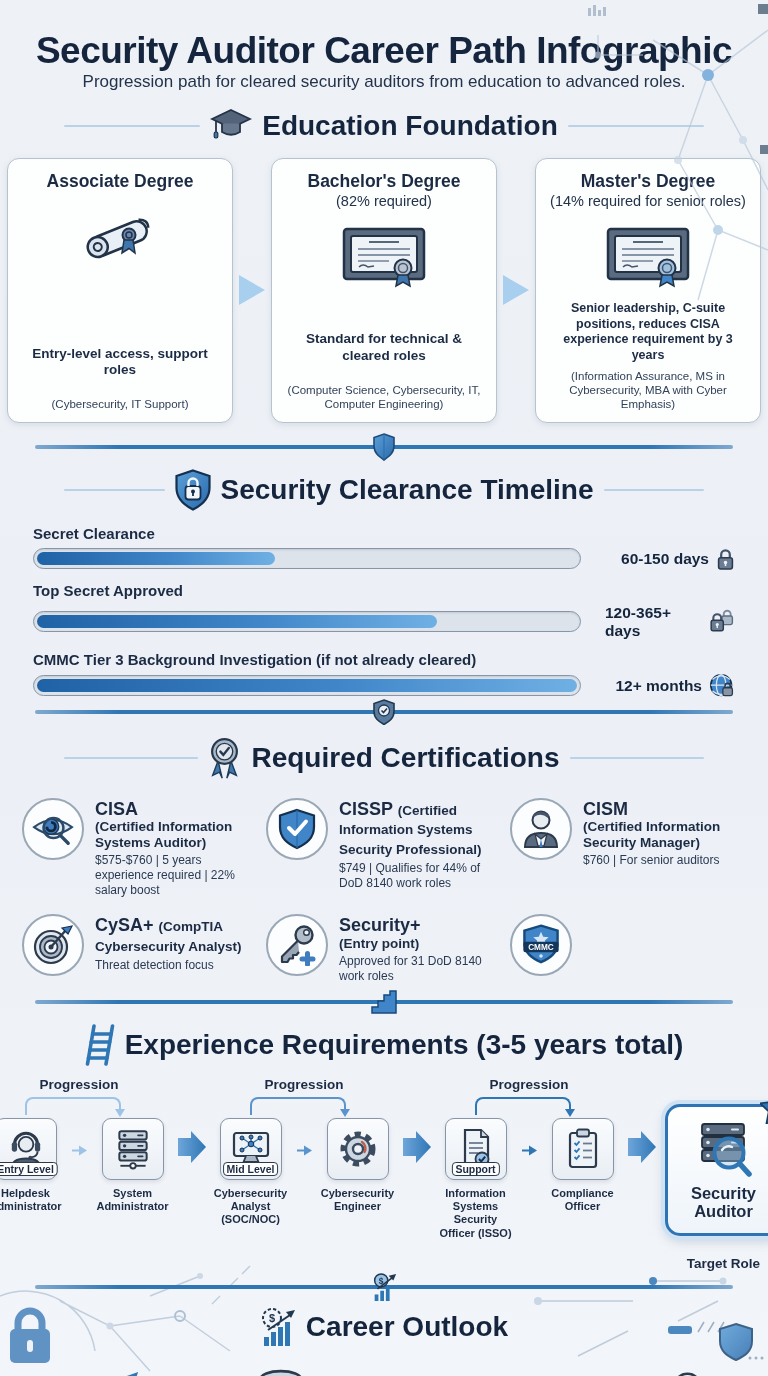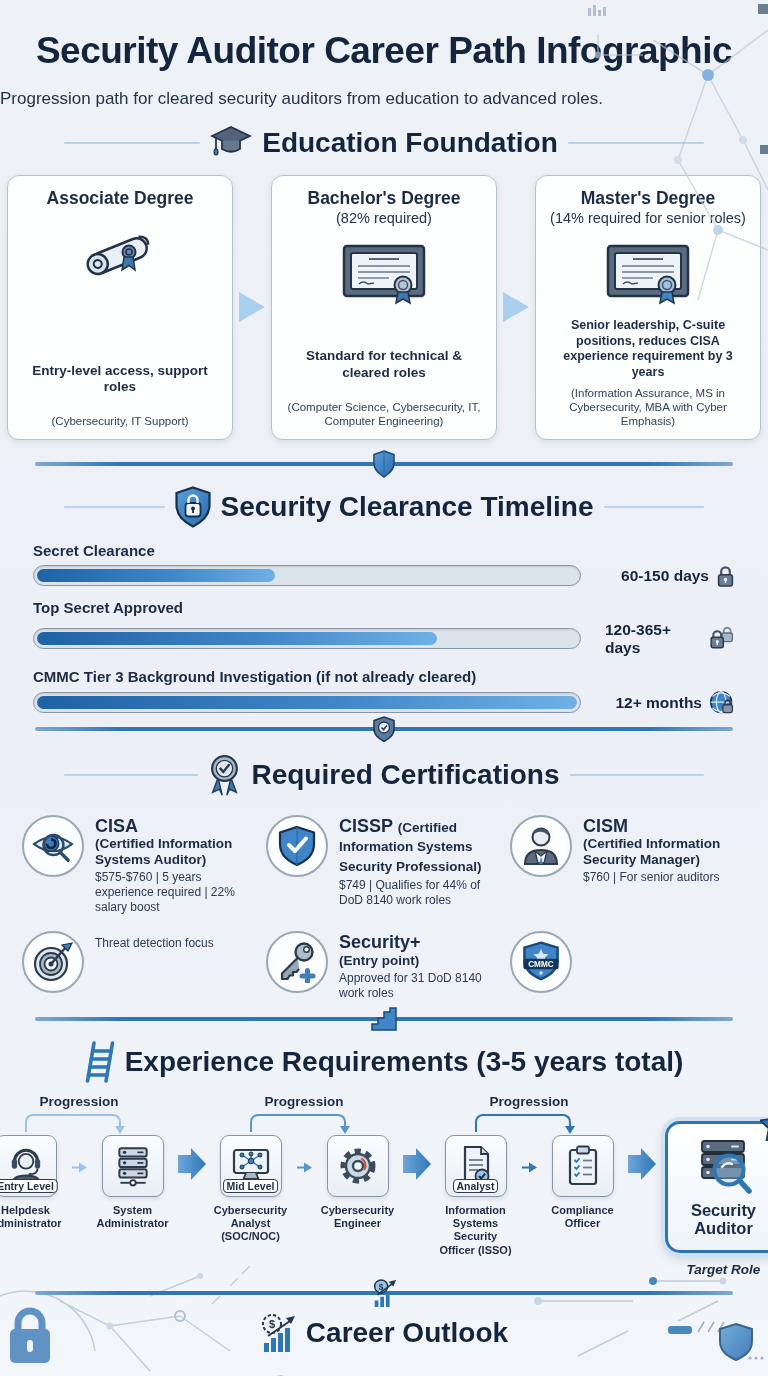--- a/index.html
+++ b/index.html
@@ -3,21 +3,21 @@
 <meta charset="utf-8">
 <style>
   * { margin:0; padding:0; box-sizing:border-box; }
   body { font-family:"Liberation Sans","DejaVu Sans",sans-serif; background:#dfe5ec; }
   .page { position:relative; width:768px; height:1376px; overflow:hidden; margin:0 auto;
           background:linear-gradient(180deg,#eef2f7 0%,#ecf0f6 55%,#f2f5f9 100%); color:#1c2b44; }
   .deco { position:absolute; pointer-events:none; }
 
   
   .title { margin-top:30px; text-align:center; font-size:37px; font-weight:bold; color:#15253d; letter-spacing:-0.5px; }
-  .subtitle { margin-top:17px; font-size:17px; color:#23334a; }
+  .subtitle { margin-top:0; text-align:center; font-size:17px; color:#23334a; }
 
   
   .sec-head { display:flex; align-items:center; justify-content:center; gap:10px; margin:0 64px; }
   .sec-head .rule { flex:1; height:2px; background:#b9d2e8; border-radius:2px; max-width:190px; }
   .sec-head h2 { font-size:28px; font-weight:bold; color:#15253d; white-space:nowrap; }
   .sec-icon { display:flex; align-items:center; }
 
   
   .divider { position:relative; height:4px; margin:0 35px; border-radius:3px;
              background:linear-gradient(90deg,#7fa9cf,#2f76b5 12%,#2f76b5 88%,#7fa9cf); }
@@ -78,21 +78,21 @@
   .role { margin-top:7px; font-size:11px; font-weight:bold; text-align:center; line-height:1.2; }
   .mini-arrow { margin-top:26px; display:flex; }
   .big-arrow { margin-top:54px; display:flex; }
   .target-wrap { display:flex; flex-direction:column; align-items:center; padding-top:28px; margin-left:4px; }
   .target-card { position:relative; width:118px; height:132px; border:3px solid #2e74b4; border-radius:15px;
                  background:linear-gradient(180deg,#ffffff,#eef4fa);
                  box-shadow:0 0 0 4px #cfe2f4, 0 4px 12px rgba(30,70,120,.25);
                  display:flex; flex-direction:column; align-items:center; justify-content:center; gap:4px; }
   .target-card .star { position:absolute; top:-16px; right:-14px; }
   .ttitle { font-size:16.5px; font-weight:bold; text-align:center; line-height:1.1; }
-  .tlabel { margin-top:9px; font-size:13.5px; font-weight:bold;font-style:italic; }
+  .tlabel { margin-top:20px; font-size:13.5px; font-weight:bold; }
 
   
   .stats { display:grid; grid-template-columns:1fr 1fr 1fr 1fr; padding:0 12px; margin-top:16px; column-gap:6px; }
   .stat { display:flex; flex-direction:column; align-items:center; text-align:center; }
   .stat .sicon { height:86px; display:flex; align-items:flex-end; justify-content:center; margin-bottom:8px; }
 
   svg { display:block; }
 </style>
 </head>
 <body>
@@ -416,20 +416,21 @@
         <svg width="42" height="42" viewBox="0 0 42 42">
           <circle cx="19" cy="23" r="16" fill="#dfe6ee" stroke="#2c3a4c" stroke-width="2.2"></circle>
           <circle cx="19" cy="23" r="11" fill="#aab8c8" stroke="#2c3a4c" stroke-width="1.8"></circle>
           <circle cx="19" cy="23" r="6.5" fill="#eef3f8" stroke="#2c3a4c" stroke-width="1.8"></circle>
           <circle cx="19" cy="23" r="2.5" fill="#2c3a4c"></circle>
           <line x1="19" y1="23" x2="34" y2="6" stroke="#2c3a4c" stroke-width="2.4"></line>
           <polygon points="30,4 40,2 36,10" fill="#3f7cc0" stroke="#14304e" stroke-width="1.2"></polygon>
         </svg>
         </div>
       <div class="cert-txt">
+        <div class="cert-name"><span>CySA+</span> <span class="inline-sub">(CompTIA Cybersecurity Analyst)</span></div>
         <div class="cert-det">Threat detection focus</div>
       </div>
     </div>
     <div class="cert">
       <div class="cert-circ">
         <svg width="42" height="42" viewBox="0 0 42 42">
           <circle cx="28" cy="11" r="8.5" fill="#b2bdca" stroke="#2c3a4c" stroke-width="2.4"></circle>
           <circle cx="30.5" cy="8.5" r="2.8" fill="#eef3f8" stroke="#2c3a4c" stroke-width="1.4"></circle>
           <path d="M22 16.5 L6 32.5 V38 h5.5 l2 -3.5 h3.5 V31 h3.5 l2.5 -3" fill="#98a5b4" stroke="#2c3a4c" stroke-width="2.2" stroke-linejoin="round"></path>
           <path d="M26 35 h11 M31.5 29.5 v11" stroke="#3f7cc0" stroke-width="5" stroke-linecap="round"></path>
@@ -603,21 +604,21 @@
               <path d="M25 2 v7 h7" fill="#cdd7e2" stroke="#2c3a4c" stroke-width="1.8"></path>
               <g stroke="#6a7a8e" stroke-width="1.8">
                   <line x1="13" y1="15" x2="27" y2="15"></line>
                   <line x1="13" y1="20" x2="27" y2="20"></line>
                   <line x1="13" y1="25" x2="22" y2="25"></line>
                 </g>
               <circle cx="26" cy="31" r="6.5" fill="#9cc4e8" stroke="#2c3a4c" stroke-width="1.8"></circle>
               <path d="M23 31 l2.2 2.4 l4 -4.8" fill="none" stroke="#14304e" stroke-width="2"></path>
             </svg>
             </span>
-          <span class="sbadge">Analyst</span>
+          <span class="sbadge">Support</span>
         </div>
         <div class="role">Information Systems Security Officer (ISSO)</div>
       </div>
       <span class="mini-arrow">
         <svg width="15" height="13" viewBox="0 0 15 13">
             <line x1="0" y1="6.5" x2="8" y2="6.5" stroke="#2f76b5" stroke-width="2"></line>
             <polygon points="7,1.5 15,6.5 7,11.5" fill="#2f76b5"></polygon>
           </svg>
         </span>
       <div class="step">

